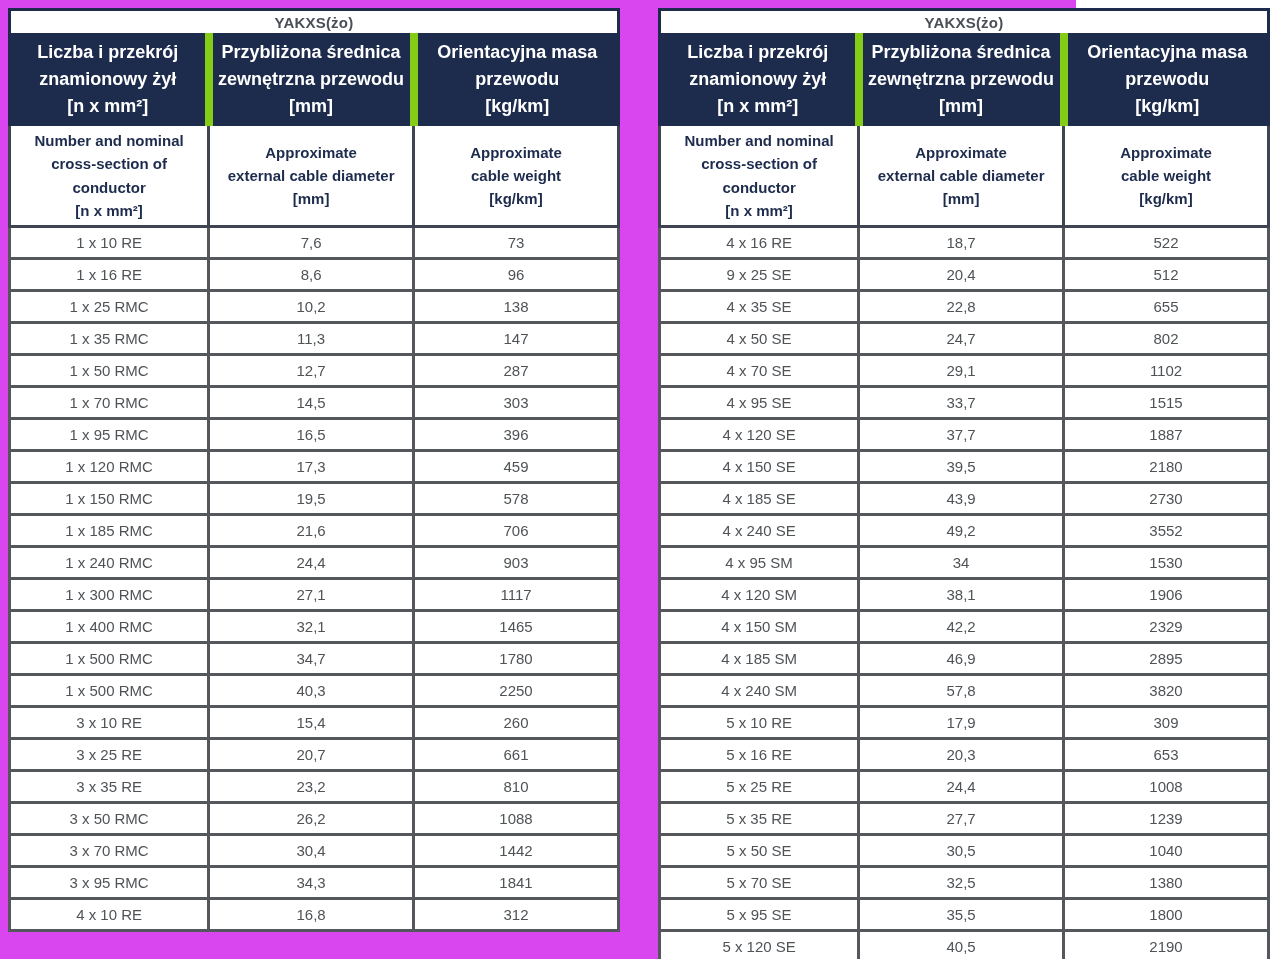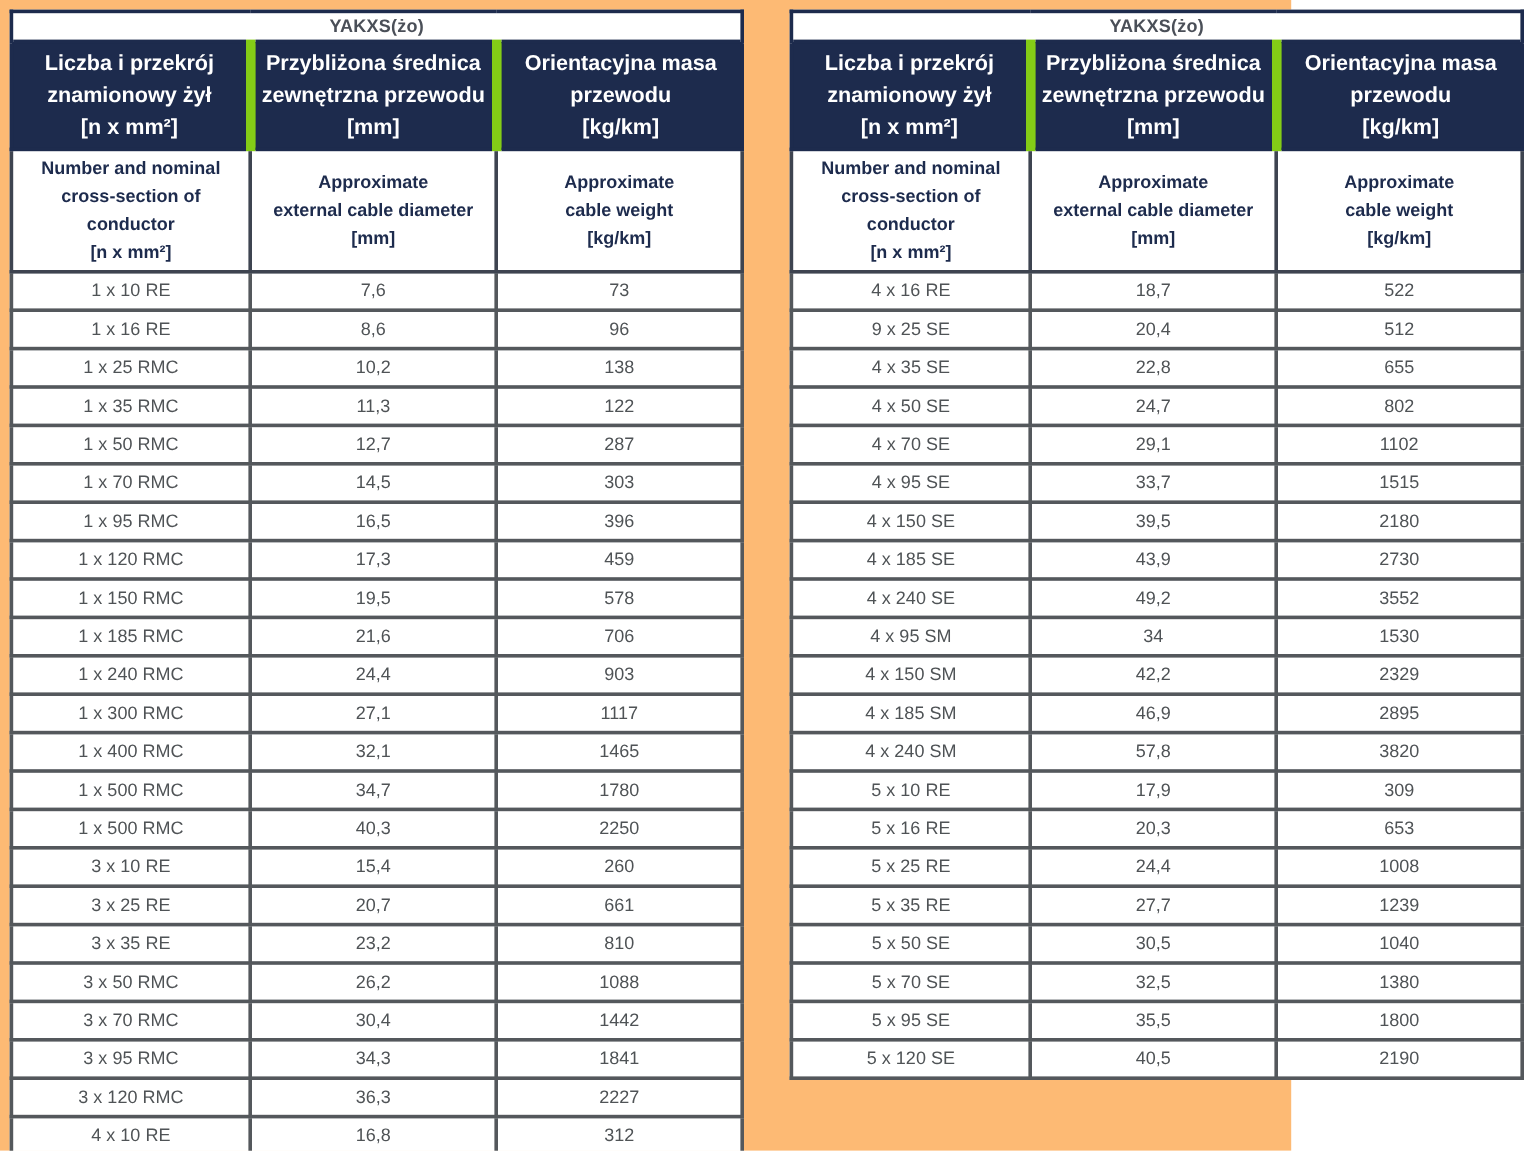--- a/index.html
+++ b/index.html
@@ -8,21 +8,21 @@
     background: #ffffff;
     font-family: "Liberation Sans", sans-serif;
   }
   .page {
     width: 1076px;
     height: 959px;
     padding: 8px;
     display: flex;
     gap: 38px;
     align-items: flex-start;
-    background: #fdba74;
+    background: #d946ef;
   }
   .cable-table {
     flex: 0 0 612px;
     width: 612px;
     border-collapse: collapse;
     table-layout: fixed;
     background: #ffffff;
   }
   .cable-table th, .cable-table td {
     text-align: center;
@@ -126,21 +126,21 @@
           <td>96</td>
         </tr>
         <tr>
           <td>1 x 25 RMC</td>
           <td>10,2</td>
           <td>138</td>
         </tr>
         <tr>
           <td>1 x 35 RMC</td>
           <td>11,3</td>
-          <td>122</td>
+          <td>147</td>
         </tr>
         <tr>
           <td>1 x 50 RMC</td>
           <td>12,7</td>
           <td>287</td>
         </tr>
         <tr>
           <td>1 x 70 RMC</td>
           <td>14,5</td>
           <td>303</td>
@@ -212,25 +212,20 @@
         </tr>
         <tr>
           <td>3 x 70 RMC</td>
           <td>30,4</td>
           <td>1442</td>
         </tr>
         <tr>
           <td>3 x 95 RMC</td>
           <td>34,3</td>
           <td>1841</td>
-        </tr>
-        <tr>
-          <td>3 x 120 RMC</td>
-          <td>36,3</td>
-          <td>2227</td>
         </tr>
         <tr>
           <td>4 x 10 RE</td>
           <td>16,8</td>
           <td>312</td>
         </tr>
       </tbody>
   </table>
 
   <table class="cable-table">
@@ -291,40 +286,50 @@
           <td>4 x 70 SE</td>
           <td>29,1</td>
           <td>1102</td>
         </tr>
         <tr>
           <td>4 x 95 SE</td>
           <td>33,7</td>
           <td>1515</td>
         </tr>
         <tr>
+          <td>4 x 120 SE</td>
+          <td>37,7</td>
+          <td>1887</td>
+        </tr>
+        <tr>
           <td>4 x 150 SE</td>
           <td>39,5</td>
           <td>2180</td>
         </tr>
         <tr>
           <td>4 x 185 SE</td>
           <td>43,9</td>
           <td>2730</td>
         </tr>
         <tr>
           <td>4 x 240 SE</td>
           <td>49,2</td>
           <td>3552</td>
         </tr>
         <tr>
           <td>4 x 95 SM</td>
           <td>34</td>
           <td>1530</td>
         </tr>
         <tr>
+          <td>4 x 120 SM</td>
+          <td>38,1</td>
+          <td>1906</td>
+        </tr>
+        <tr>
           <td>4 x 150 SM</td>
           <td>42,2</td>
           <td>2329</td>
         </tr>
         <tr>
           <td>4 x 185 SM</td>
           <td>46,9</td>
           <td>2895</td>
         </tr>
         <tr>

